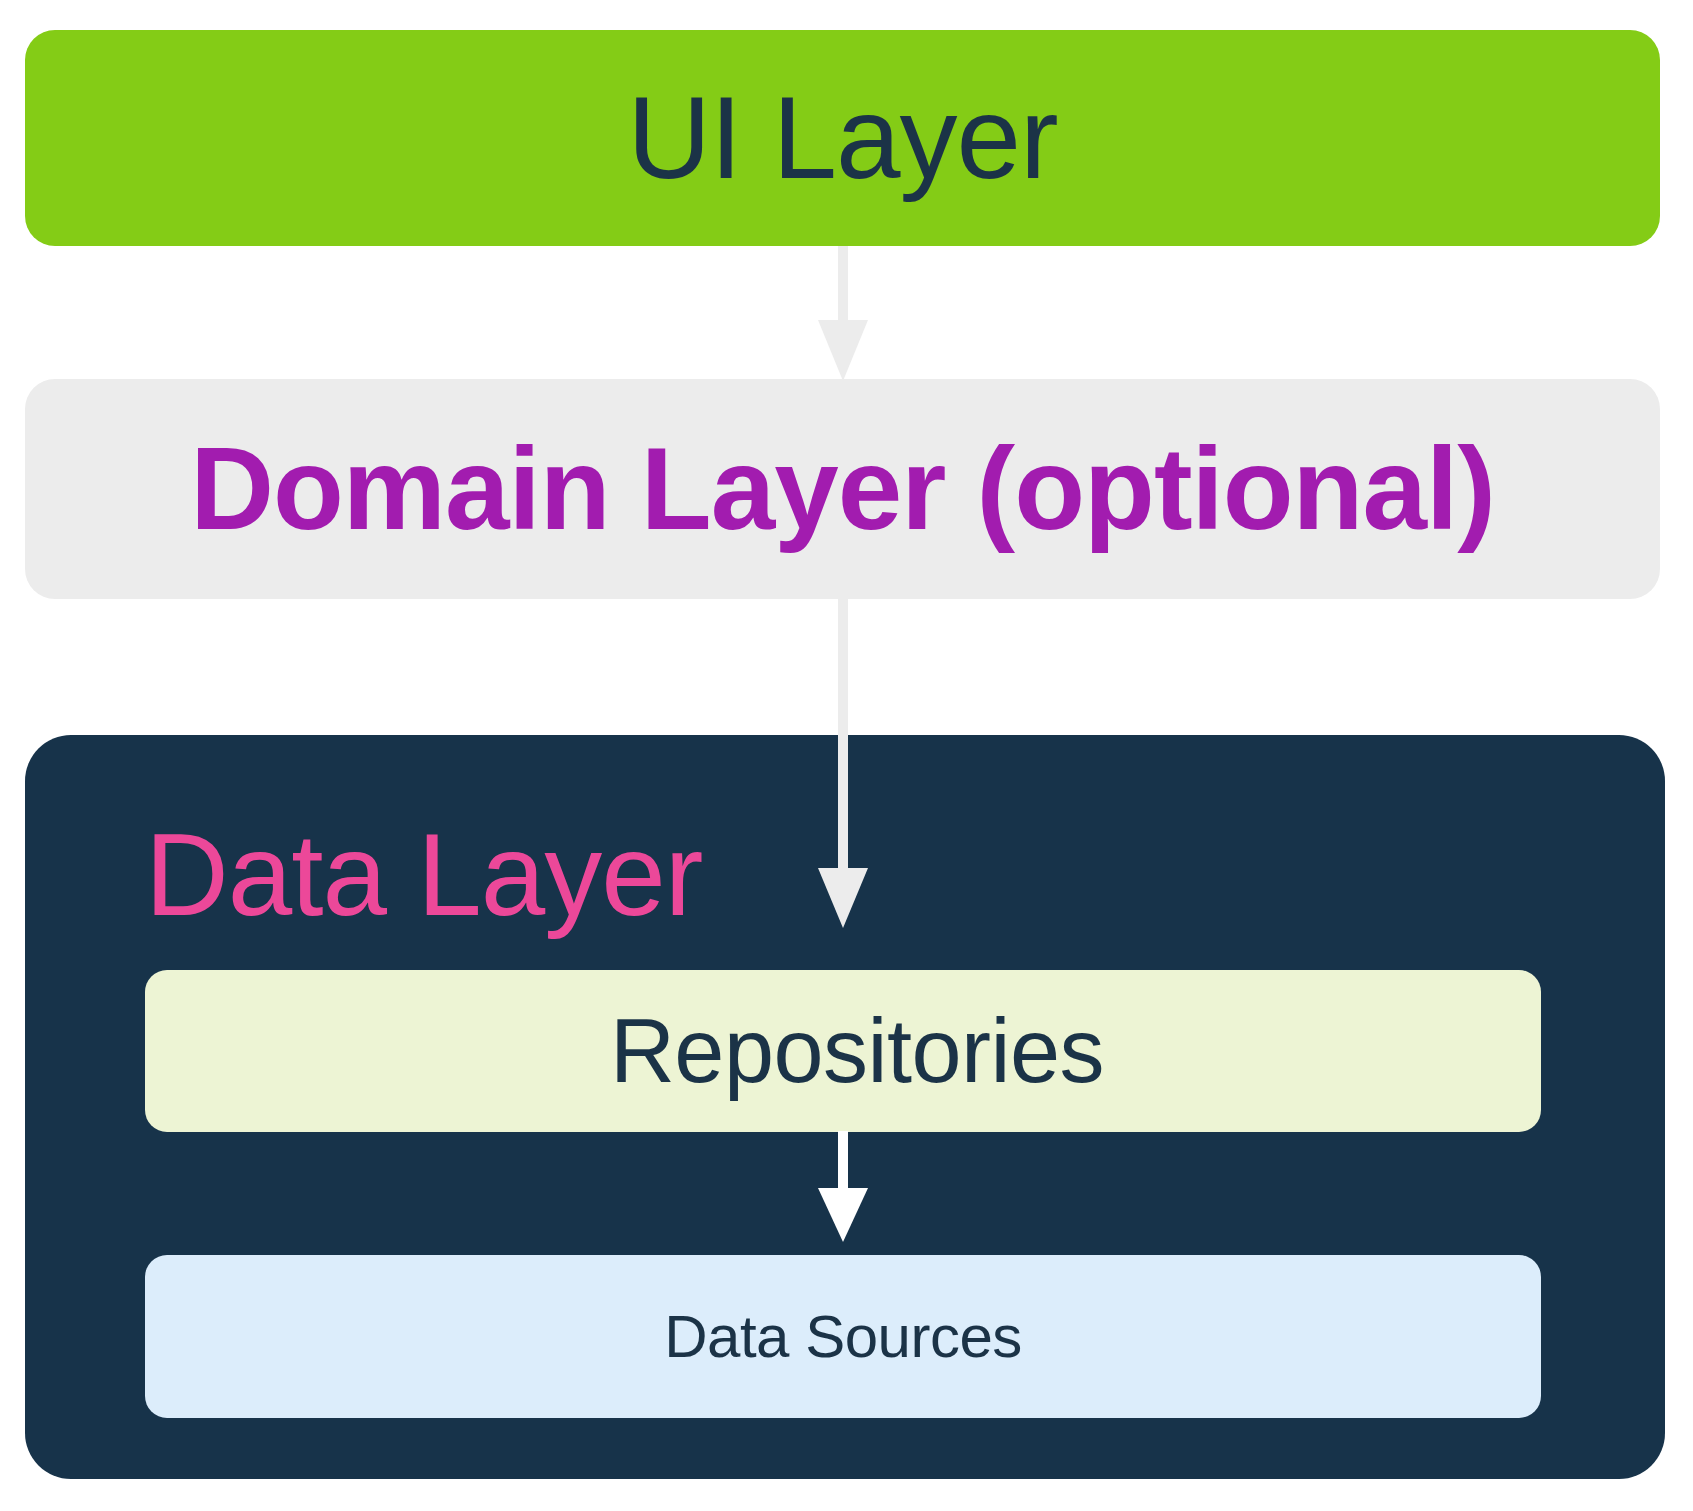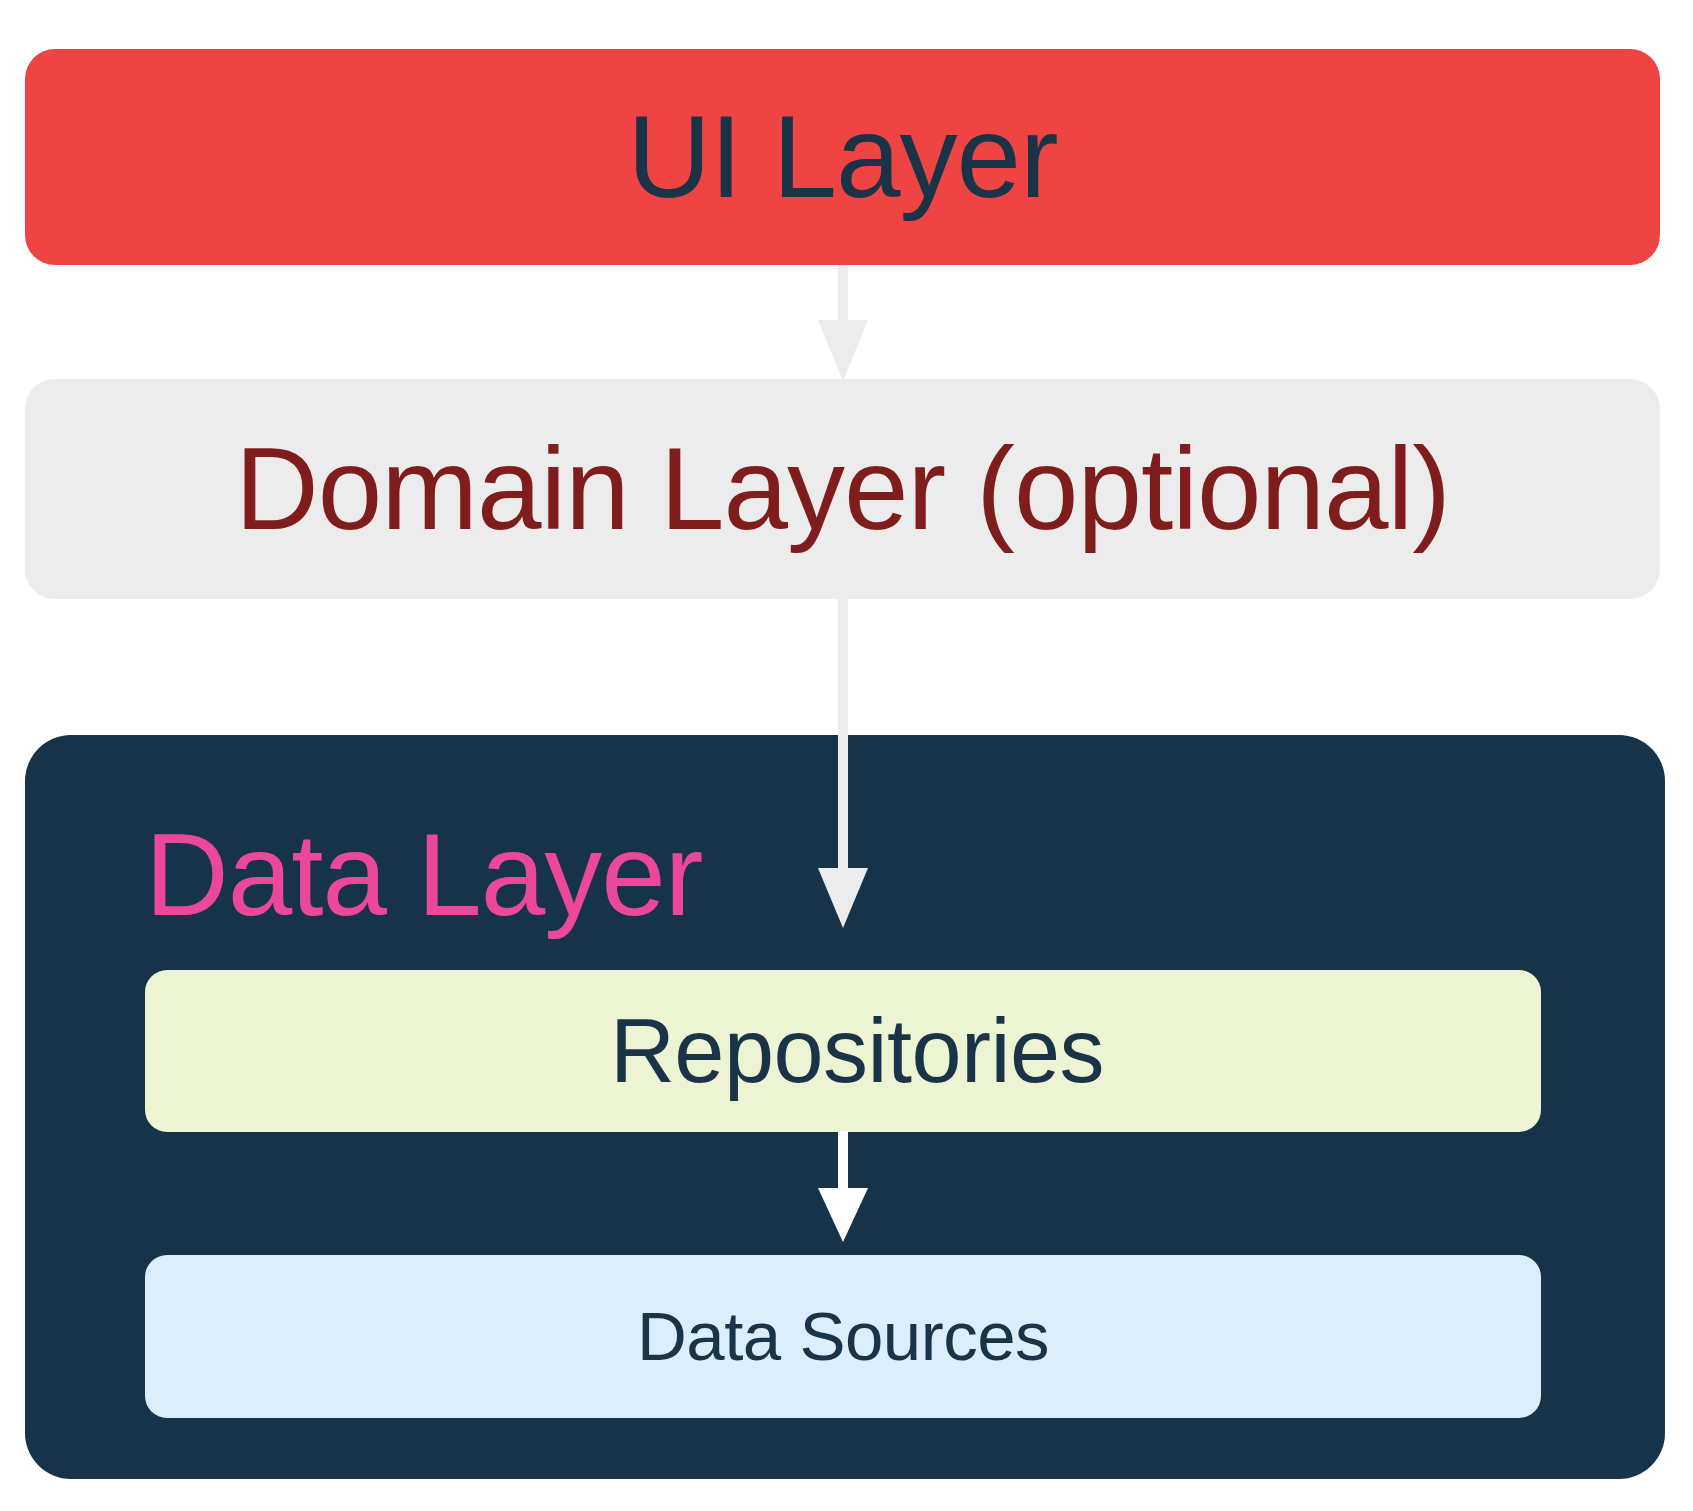--- a/index.html
+++ b/index.html
@@ -24,42 +24,41 @@
     justify-content:center;
     text-align:center;
     line-height:1;
     white-space:nowrap;
   }
 
   
   #ui-layer {
     left:25px; top:30px;
     width:1635px; height:216px;
-    background:#ef4444;
+    background:#84cc16;
     border-radius:30px;
-    margin-top:19px;
   }
   #ui-layer .box-label {
     font-size:116px;
     font-weight:400;
     color:#1b3347;
     letter-spacing:-1px;
   }
 
   
   #domain-layer {
     left:25px; top:379px;
     width:1635px; height:220px;
     background:#ececec;
     border-radius:30px;
   }
   #domain-layer .box-label {
     font-size:116px;
-    font-weight:400;
-    color:#7f1d1d;
+    font-weight:700;
+    color:#a21caf;
     letter-spacing:-1px;
   }
 
   
   #data-layer {
     position:absolute;
     left:25px; top:735px;
     width:1640px; height:744px;
     background:#17334a;
     border-radius:46px;
@@ -90,21 +89,21 @@
     letter-spacing:-0.5px;
   }
 
   #data-sources-box {
     left:145px; top:1255px;
     width:1396px; height:163px;
     background:#dcedfb;
     border-radius:22px;
   }
   #data-sources-box .box-label {
-    font-size:69px;
+    font-size:60px;
     font-weight:400;
     color:#1b3347;
     letter-spacing:-0.5px;
   }
 
   
   #arrow-layer {
     position:absolute;
     left:0; top:0;
     width:1693px; height:1511px;

